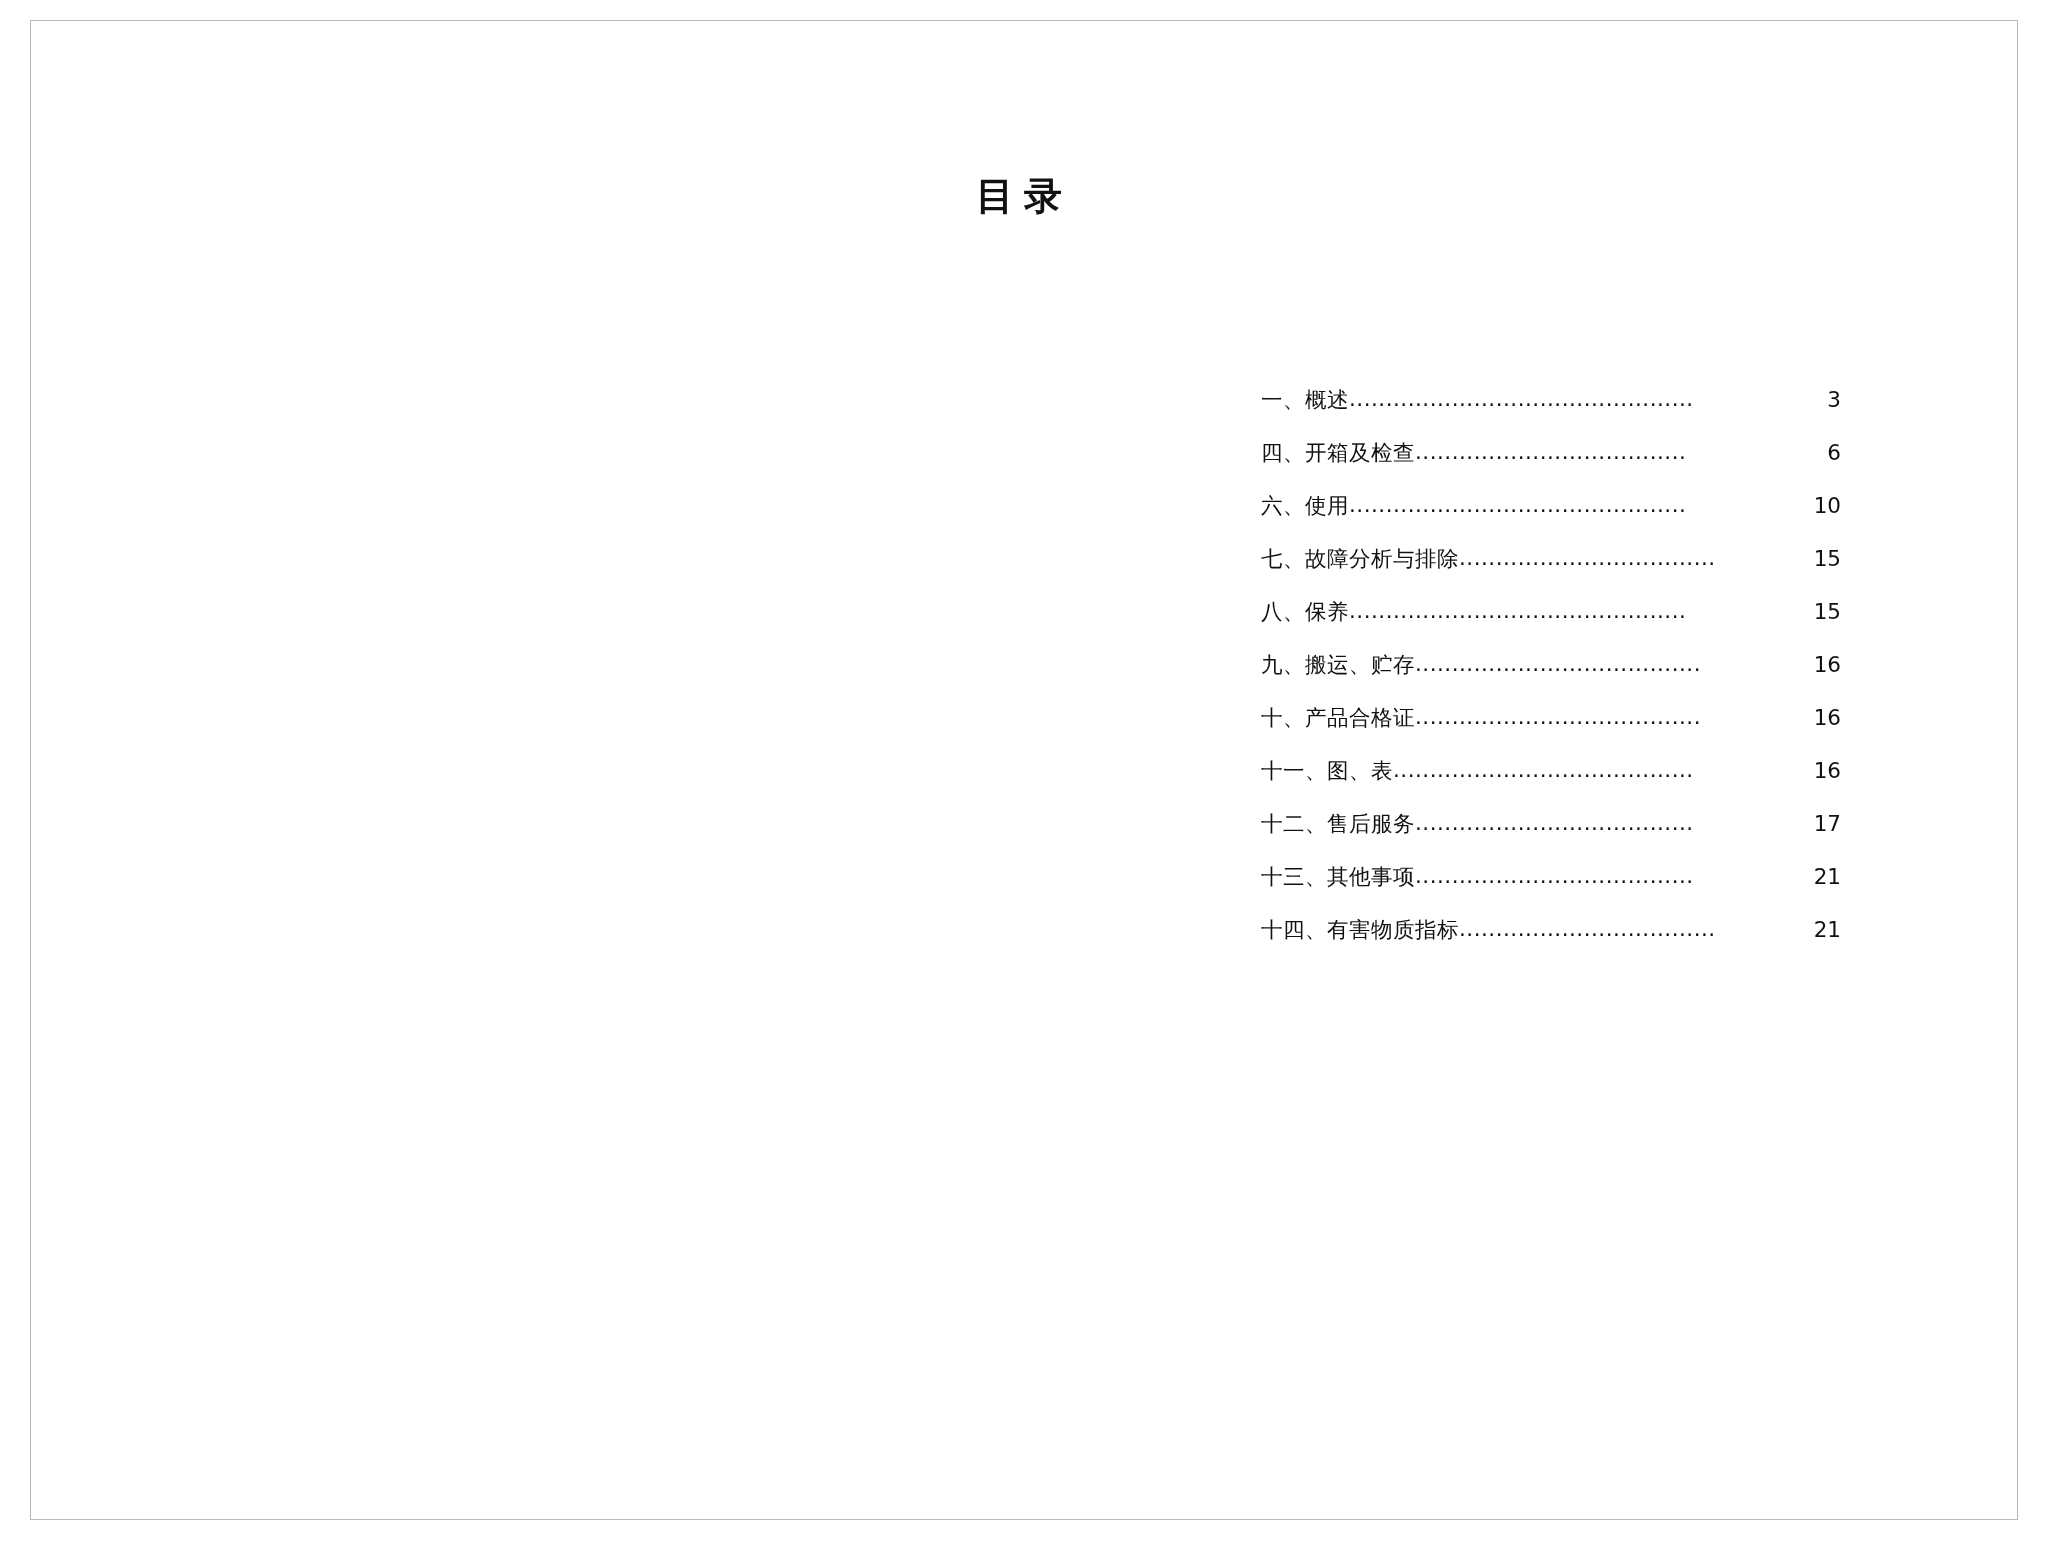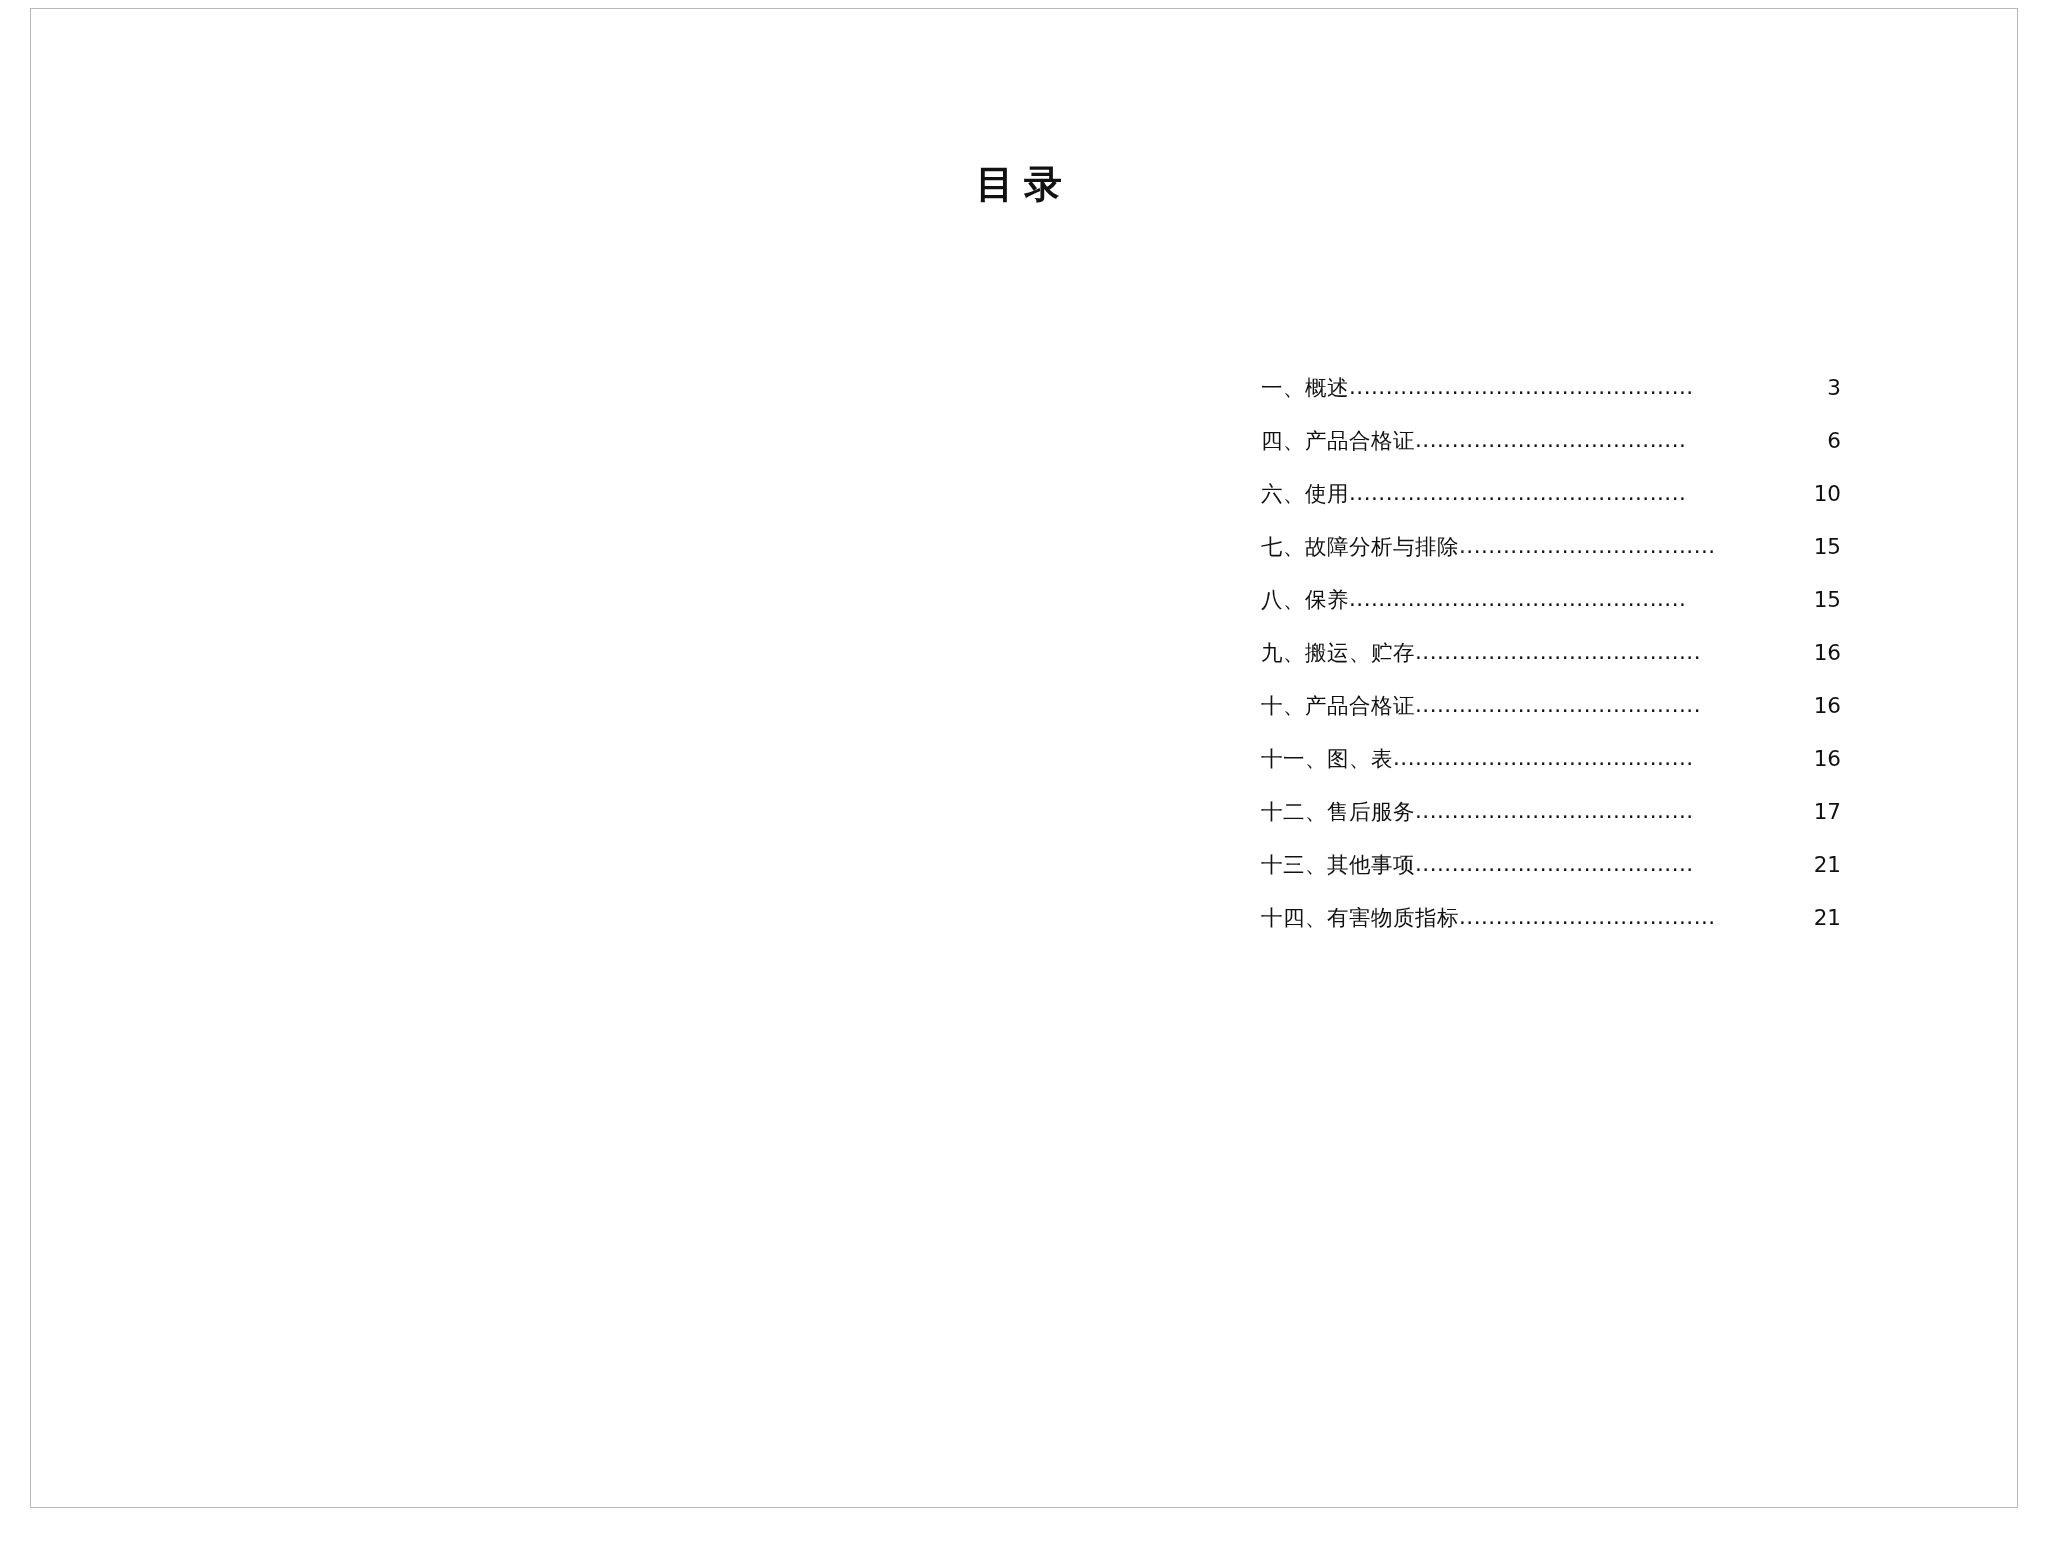--- a/index.html
+++ b/index.html
@@ -10,21 +10,21 @@
   body {
     width: 2048px;
     height: 1547px;
     font-family: "DejaVu Sans", "Liberation Sans", sans-serif;
     color: #1a1a1a;
     overflow: hidden;
   }
   .page {
     position: absolute;
     left: 30px;
-    top: 8px;
+    top: 20px;
     width: 1988px;
     height: 1500px;
     background: #ffffff;
     border: 1px solid #b8b8b8;
     box-sizing: border-box;
   }
   .doc-title {
     position: absolute;
     left: 0;
     top: 150px;
@@ -80,21 +80,21 @@
   <div class="doc-title">目录</div>
 
   <div class="toc">
 
   <div class="toc-entry">
         <span class="toc-label">一、概述</span>
         <span class="toc-dots">...............................................</span>
         <span class="toc-page">3</span>
       </div>
       <div class="toc-entry">
-        <span class="toc-label">四、产品合格证</span>
+        <span class="toc-label">四、开箱及检查</span>
         <span class="toc-dots">.....................................</span>
         <span class="toc-page">6</span>
       </div>
       <div class="toc-entry">
         <span class="toc-label">六、使用</span>
         <span class="toc-dots">..............................................</span>
         <span class="toc-page">10</span>
       </div>
       <div class="toc-entry">
         <span class="toc-label">七、故障分析与排除</span>

